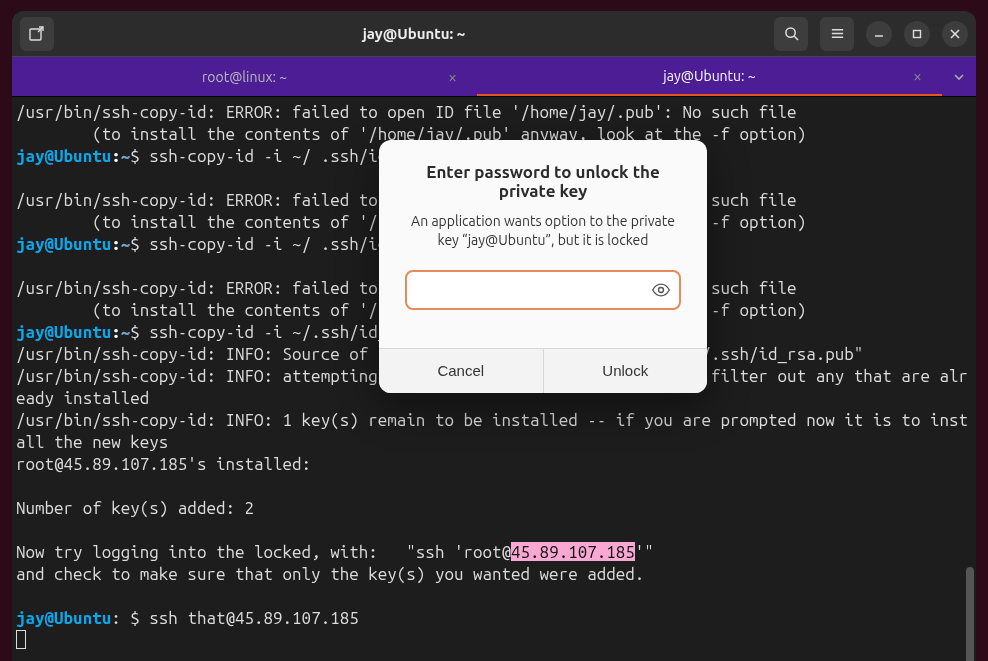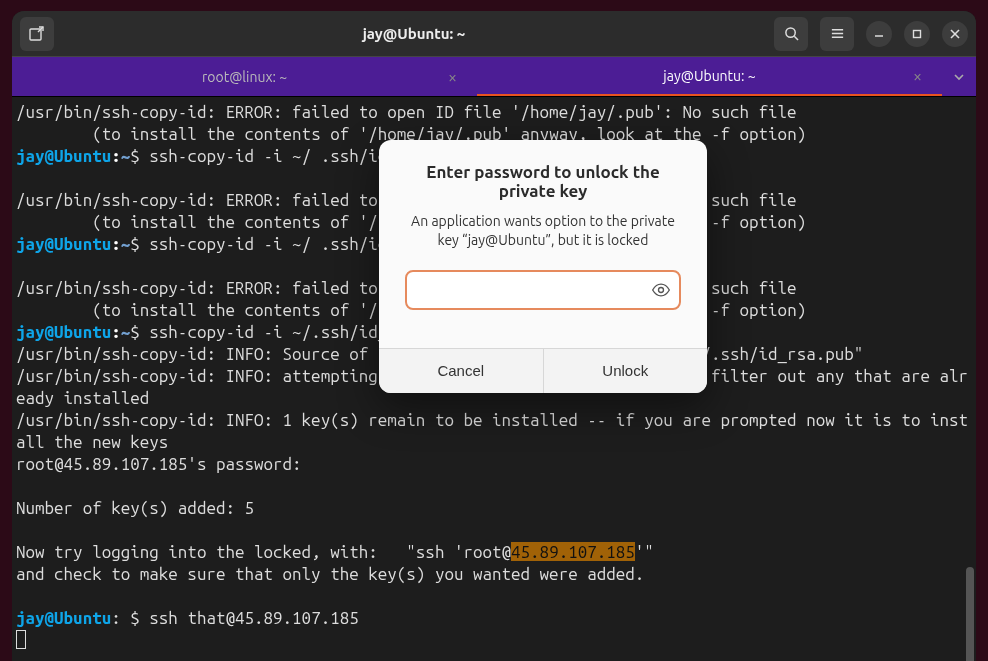--- a/index.html
+++ b/index.html
@@ -100,21 +100,21 @@
       line-height: 22px;
       padding: 4px 4px;
       white-space: pre-wrap;
       word-break: break-all;
       position: relative;
       overflow: hidden;
     }
     .user { color: #0ea5e9; font-weight: bold; }
     .colon { color: #fff; font-weight: bold; }
     .path { color: #729fcf; font-weight: bold; }
-    .hl { background: #a16207; color: #111; }
+    .hl { background: #f9a8d4; color: #111; }
     .cursor-block {
       display: inline-block;
       width: 10px; height: 19px;
       border: 1px solid #ddd;
       background: transparent;
       vertical-align: text-bottom;
     }
     .scrollbar {
       position: absolute;
       right: 2px;
@@ -280,23 +280,23 @@
 <span>/usr/bin/ssh-copy-id: ERROR: failed to open ID file '/home/jay/.pub': No such file</span>
 <span>        (to install the contents of '/home/jay/.pub' anyway, look at the -f option)</span>
 <span class="user">jay@Ubuntu</span><span class="colon">:</span><span class="path">~</span><span>$ ssh-copy-id -i ~/ .ssh/id_rsa.pub root@45.89.107.185</span>
 <span></span>
 <span>/usr/bin/ssh-copy-id: ERROR: failed to open ID file '/home/jay/.pub': No such file</span>
 <span>        (to install the contents of '/home/jay/.pub' anyway, look at the -f option)</span>
 <span class="user">jay@Ubuntu</span><span class="colon">:</span><span class="path">~</span><span>$ ssh-copy-id -i ~/.ssh/id_rsa.pub root@45.89.107.185</span>
 <span>/usr/bin/ssh-copy-id: INFO: Source of key(s) to be installed: "/home/jay/.ssh/id_rsa.pub"</span>
 <span>/usr/bin/ssh-copy-id: INFO: attempting to log in with the new key(s), to filter out any that are already installed</span>
 <span>/usr/bin/ssh-copy-id: INFO: 1 key(s) remain to be installed -- if you are prompted now it is to install the new keys</span>
-<span>root@45.89.107.185's password:</span>
-<span></span>
-<span>Number of key(s) added: 5</span>
+<span>root@45.89.107.185's installed:</span>
+<span></span>
+<span>Number of key(s) added: 2</span>
 <span></span>
 <span>Now try logging into the locked, with:   "ssh 'root@</span><span class="hl">45.89.107.185</span><span>'"</span>
 <span>and check to make sure that only the key(s) you wanted were added.</span>
 <span></span>
 <span class="user">jay@Ubuntu</span><span>: $ </span><span>ssh that@45.89.107.185</span>
 <span class="cursor-block"></span>
     <div class="scrollbar"></div>
   </div>
 
 </div>

